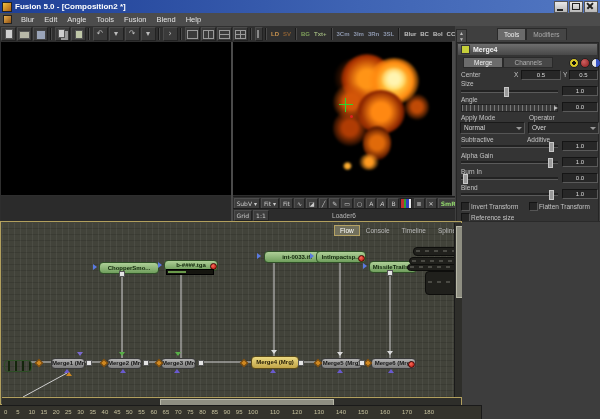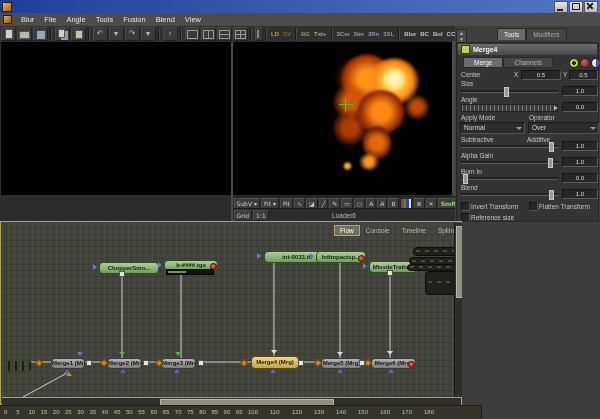--- a/index.html
+++ b/index.html
@@ -123,36 +123,37 @@
   
   #right-filler{left:462px;top:221px;width:138px;height:198px;background:#3d3d3d;border-top:1px solid #2a2a2a;}
   #time-ruler{left:0;top:405px;width:481px;height:14px;background:#34332c;border-top:1px solid #1a1a1a;border-right:1px solid #1a1a1a;}
   .ruler-num{position:absolute;top:3px;color:#c5c09c;font-size:6px;line-height:7px;}
 </style>
 </head>
 <body>
 
 <div id="titlebar" class="abs">
   <div id="app-icon"></div>
+  <div id="title-text">Fusion 5.0 - [Composition2 *]</div>
   <div id="win-buttons">
     <div class="winbtn min"></div>
     <div class="winbtn max"></div>
     <div class="winbtn close"></div>
   </div>
 </div>
 
 <div id="menubar" class="abs">
   <div id="mdi-icon"></div>
 <div class="menu-item">Blur</div>
-    <div class="menu-item">File</div>
+    <div class="menu-item">Edit</div>
     <div class="menu-item">Angle</div>
     <div class="menu-item">Tools</div>
     <div class="menu-item">Fusion</div>
     <div class="menu-item">Blend</div>
-    <div class="menu-item">View</div>
+    <div class="menu-item">Help</div>
   </div>
 
 <div id="toolbar" class="abs">
   <span id="tb-icons" style="display:flex;align-items:center;">
       <div class="tb-icon shape-page"></div>
       <div class="tb-icon shape-folder"></div>
       <div class="tb-icon shape-disk"></div>
       <div class="tb-sep"></div>
       <div class="tb-icon shape-copy"></div>
       <div class="tb-icon shape-page2"></div>

